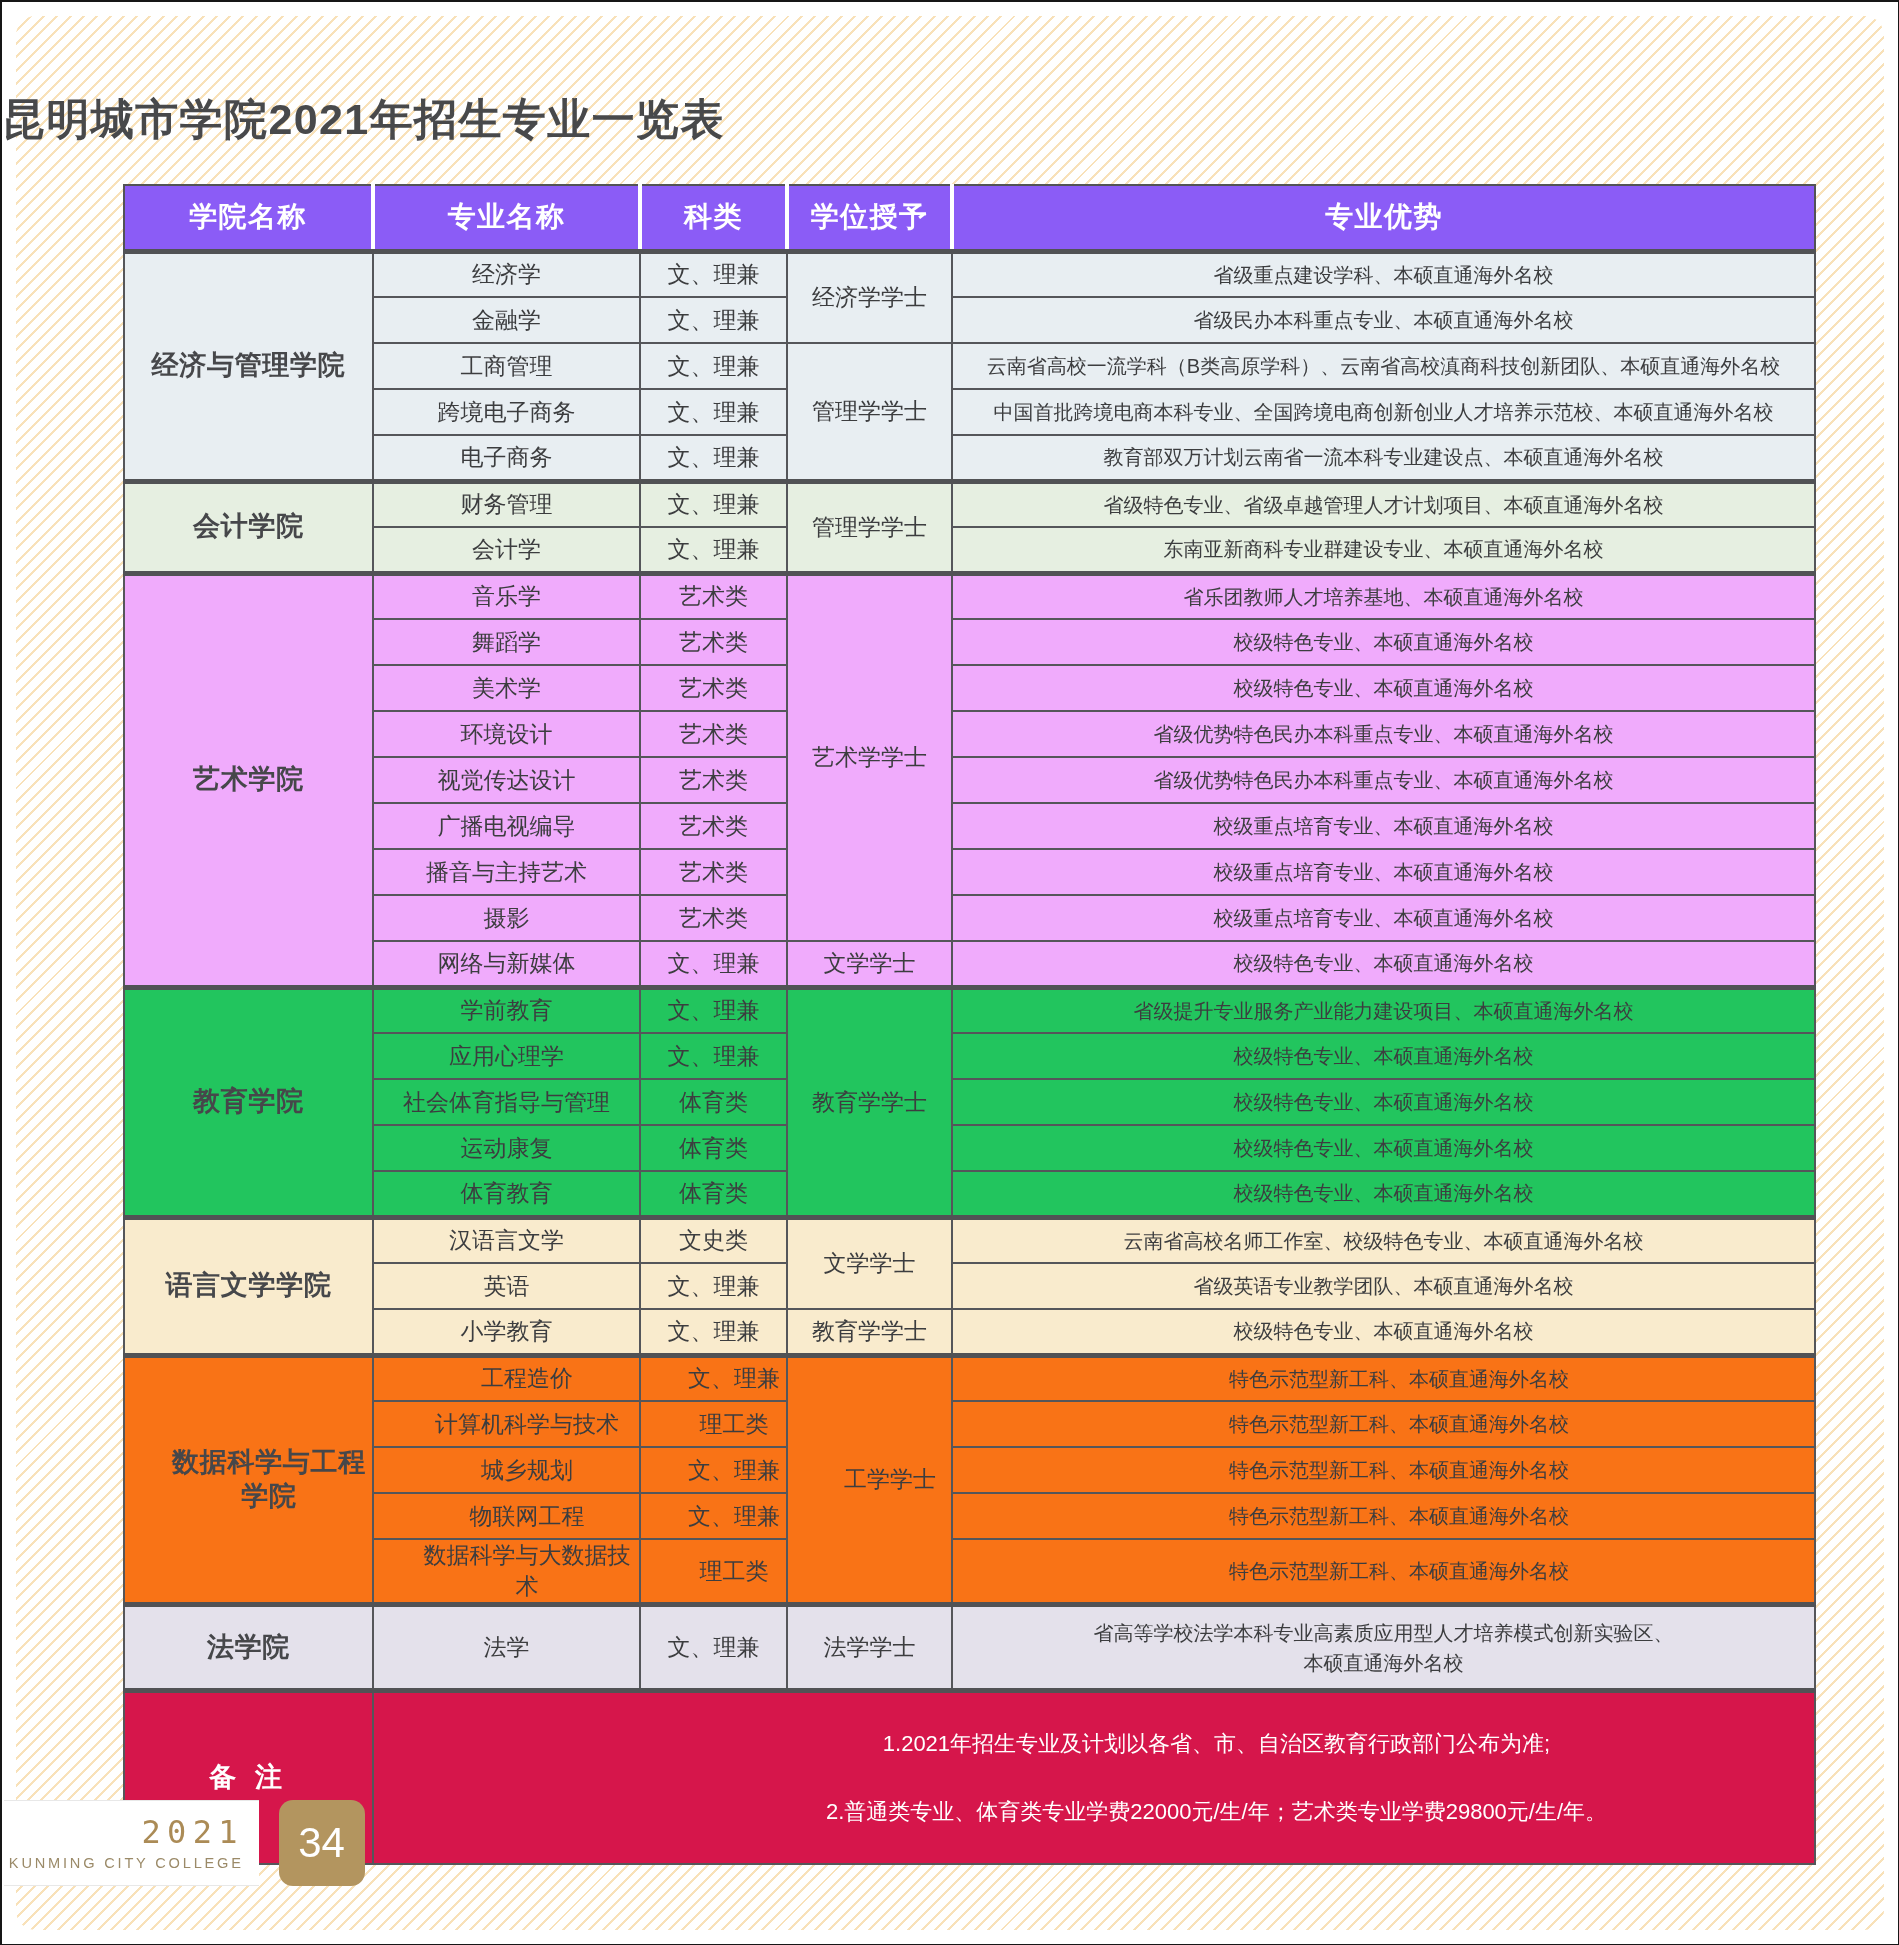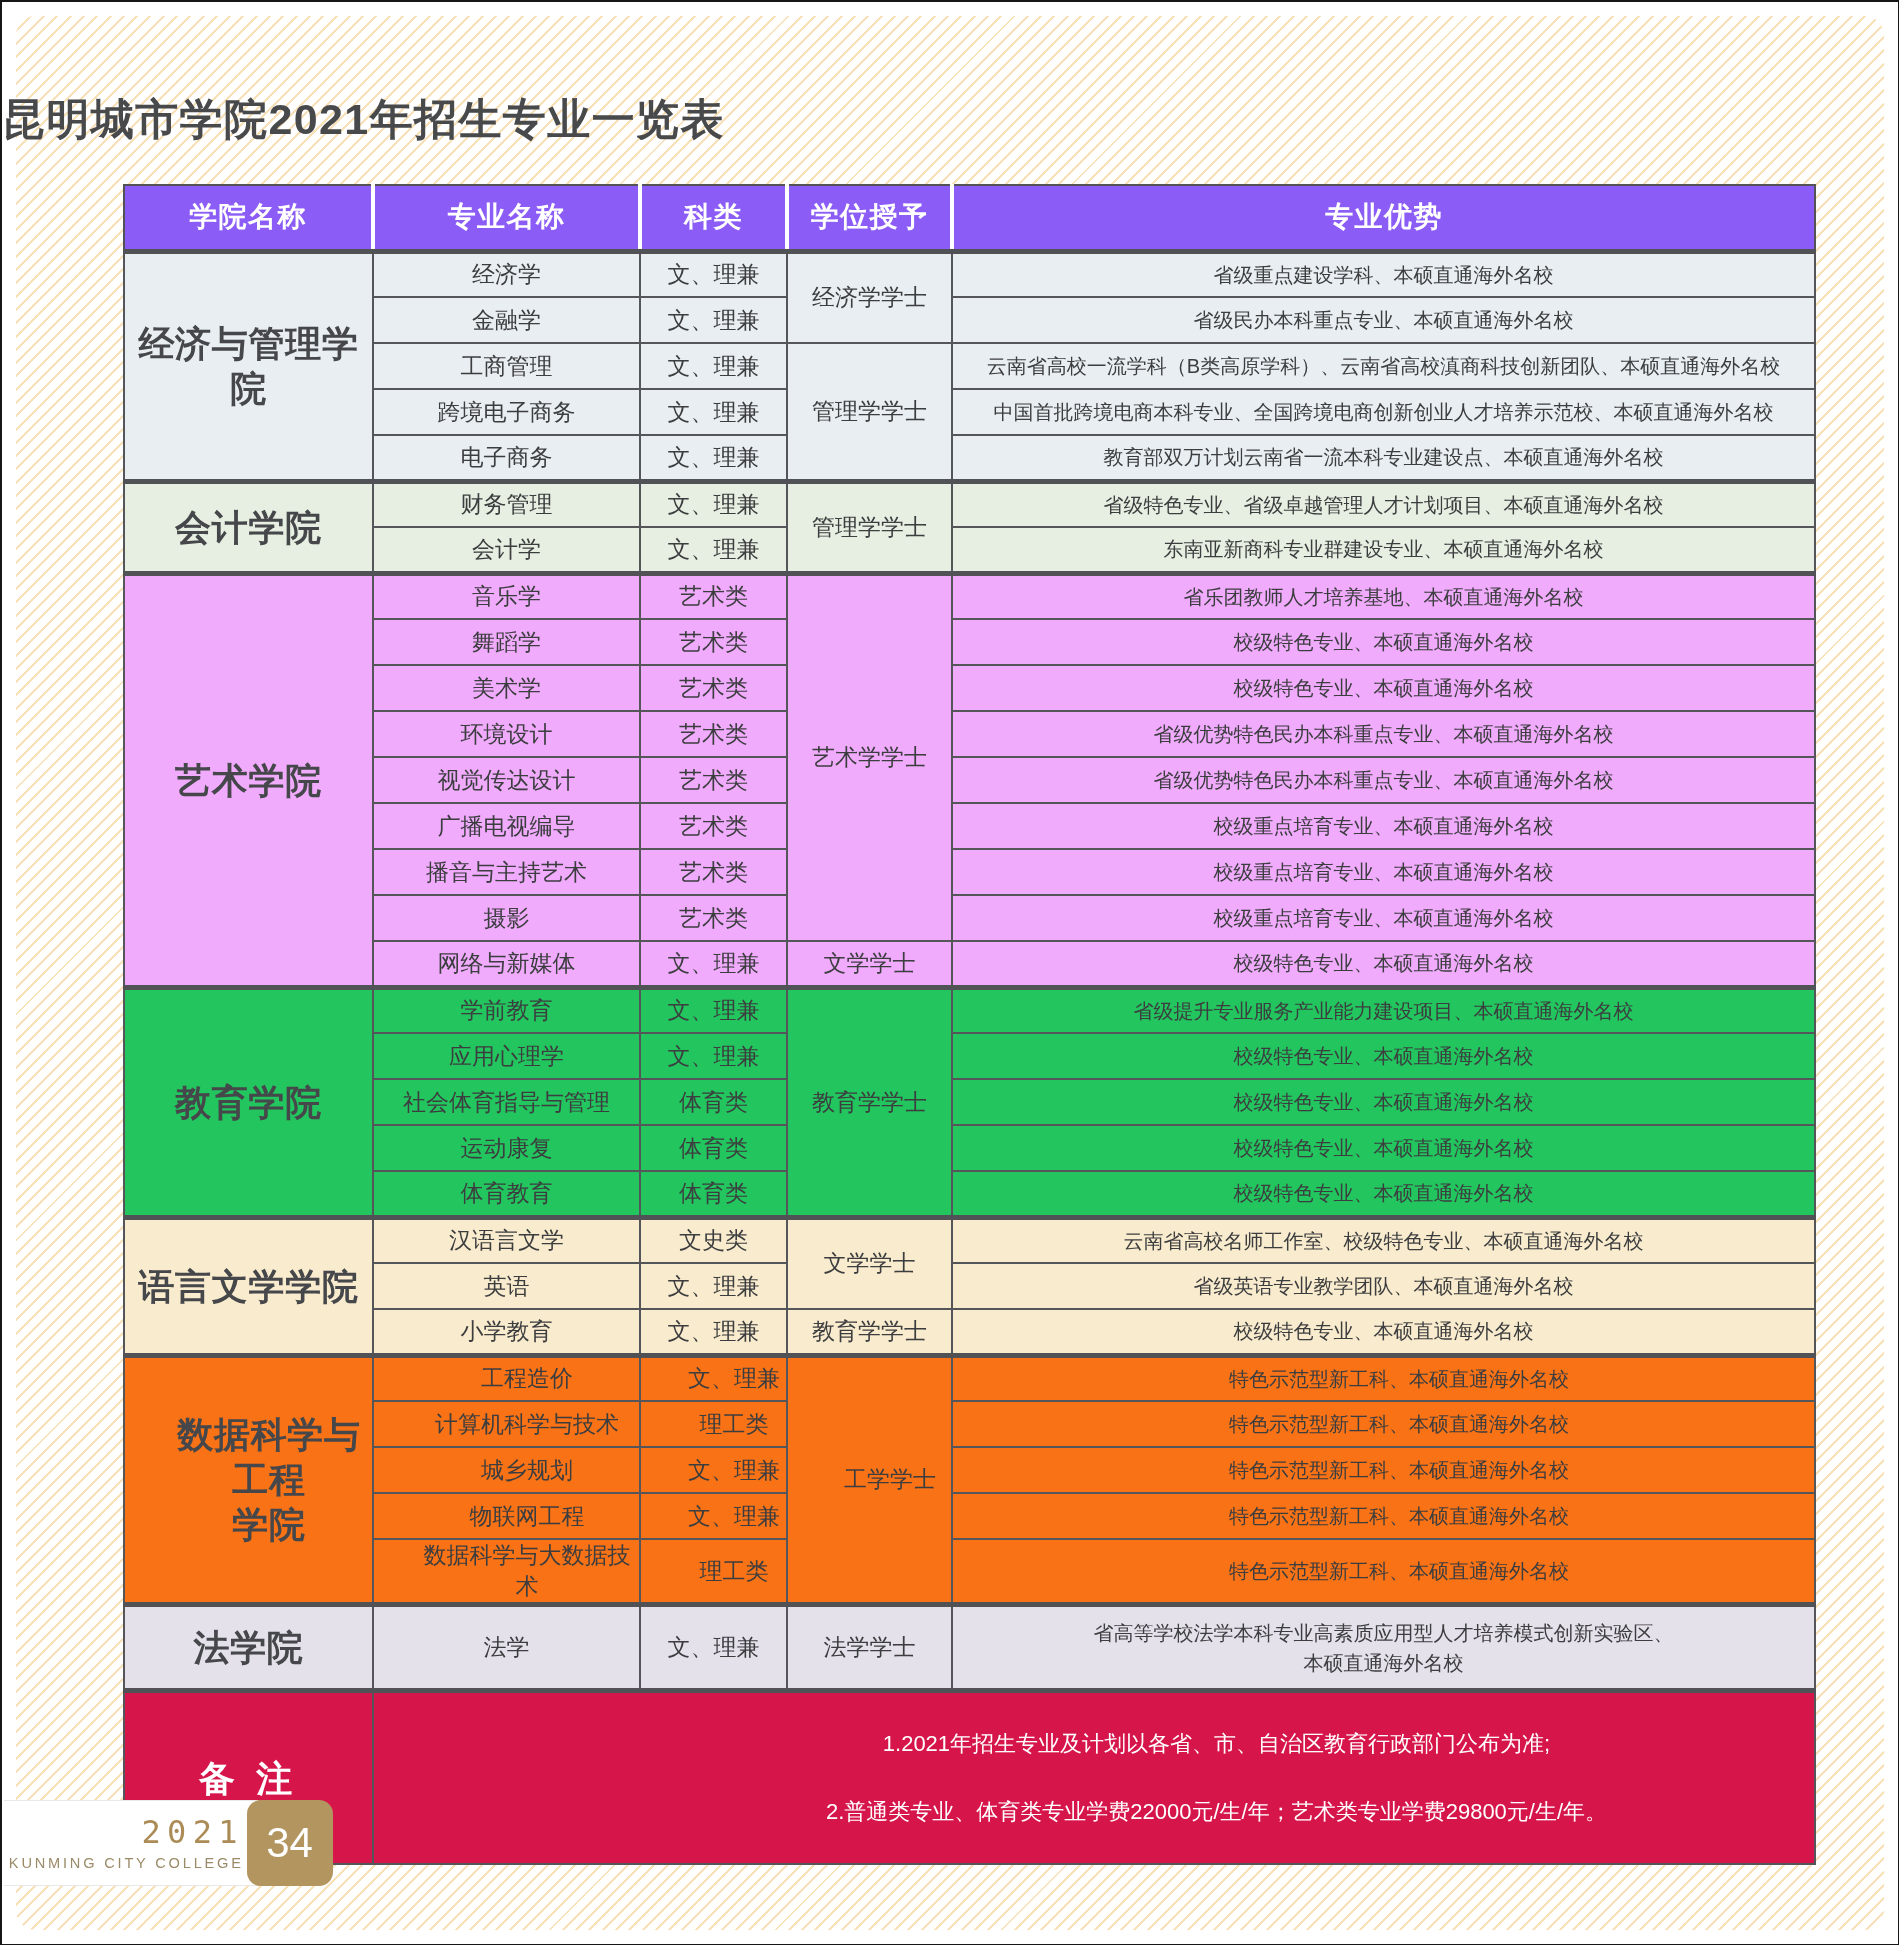--- a/index.html
+++ b/index.html
@@ -56,21 +56,21 @@
   tbody tr.tall { height:86px; }
   td {
     border:2.1px solid #55565a;
     text-align:center;
     vertical-align:middle;
     color:#3c3d3f;
     white-space:pre-line;
   }
   tr.sb td { border-top:5.6px solid #515255; }
 
-  td.college { font-size:36px; font-weight:bold; color:#46474a; letter-spacing:0.7px; line-height:1.25; }
+  td.college { font-size:27px; font-weight:bold; color:#46474a; letter-spacing:0.7px; line-height:1.25; }
   td.major, td.cat, td.degree { font-size:23px; }
   td.adv { font-size:20px; padding:0 9.8px; line-height:1.5; }
 
   tr.s0 td { background:#e8eef2; }
   tr.s1 td { background:#e6efe1; }
   tr.s2 td { background:#f0abfc; }
   tr.s3 td { background:#22c55e; }
   tr.s4 td { background:#f9ebcd; }
   tr.s5 td { background:#f97316;padding-left:41px; }
   tr.s6 td { background:#e4e1eb;margin-left:36px; }
@@ -85,20 +85,21 @@
     line-height:1.55;
   }
 
   .footer-logo {
     position:absolute;
     left:2.1px; top:1798px;
     height:86px;
     display:flex;
     align-items:stretch;
     z-index:2;
+    gap:32px;
   }
   .footer-white {
     width:255px;
     background:#ffffff;
     border-top:1.4px solid #e8e8e8;
     border-bottom:1.4px solid #e8e8e8;
     display:flex; flex-direction:column; justify-content:center;
     text-align:right;
     padding-right:15.3px;
   }

